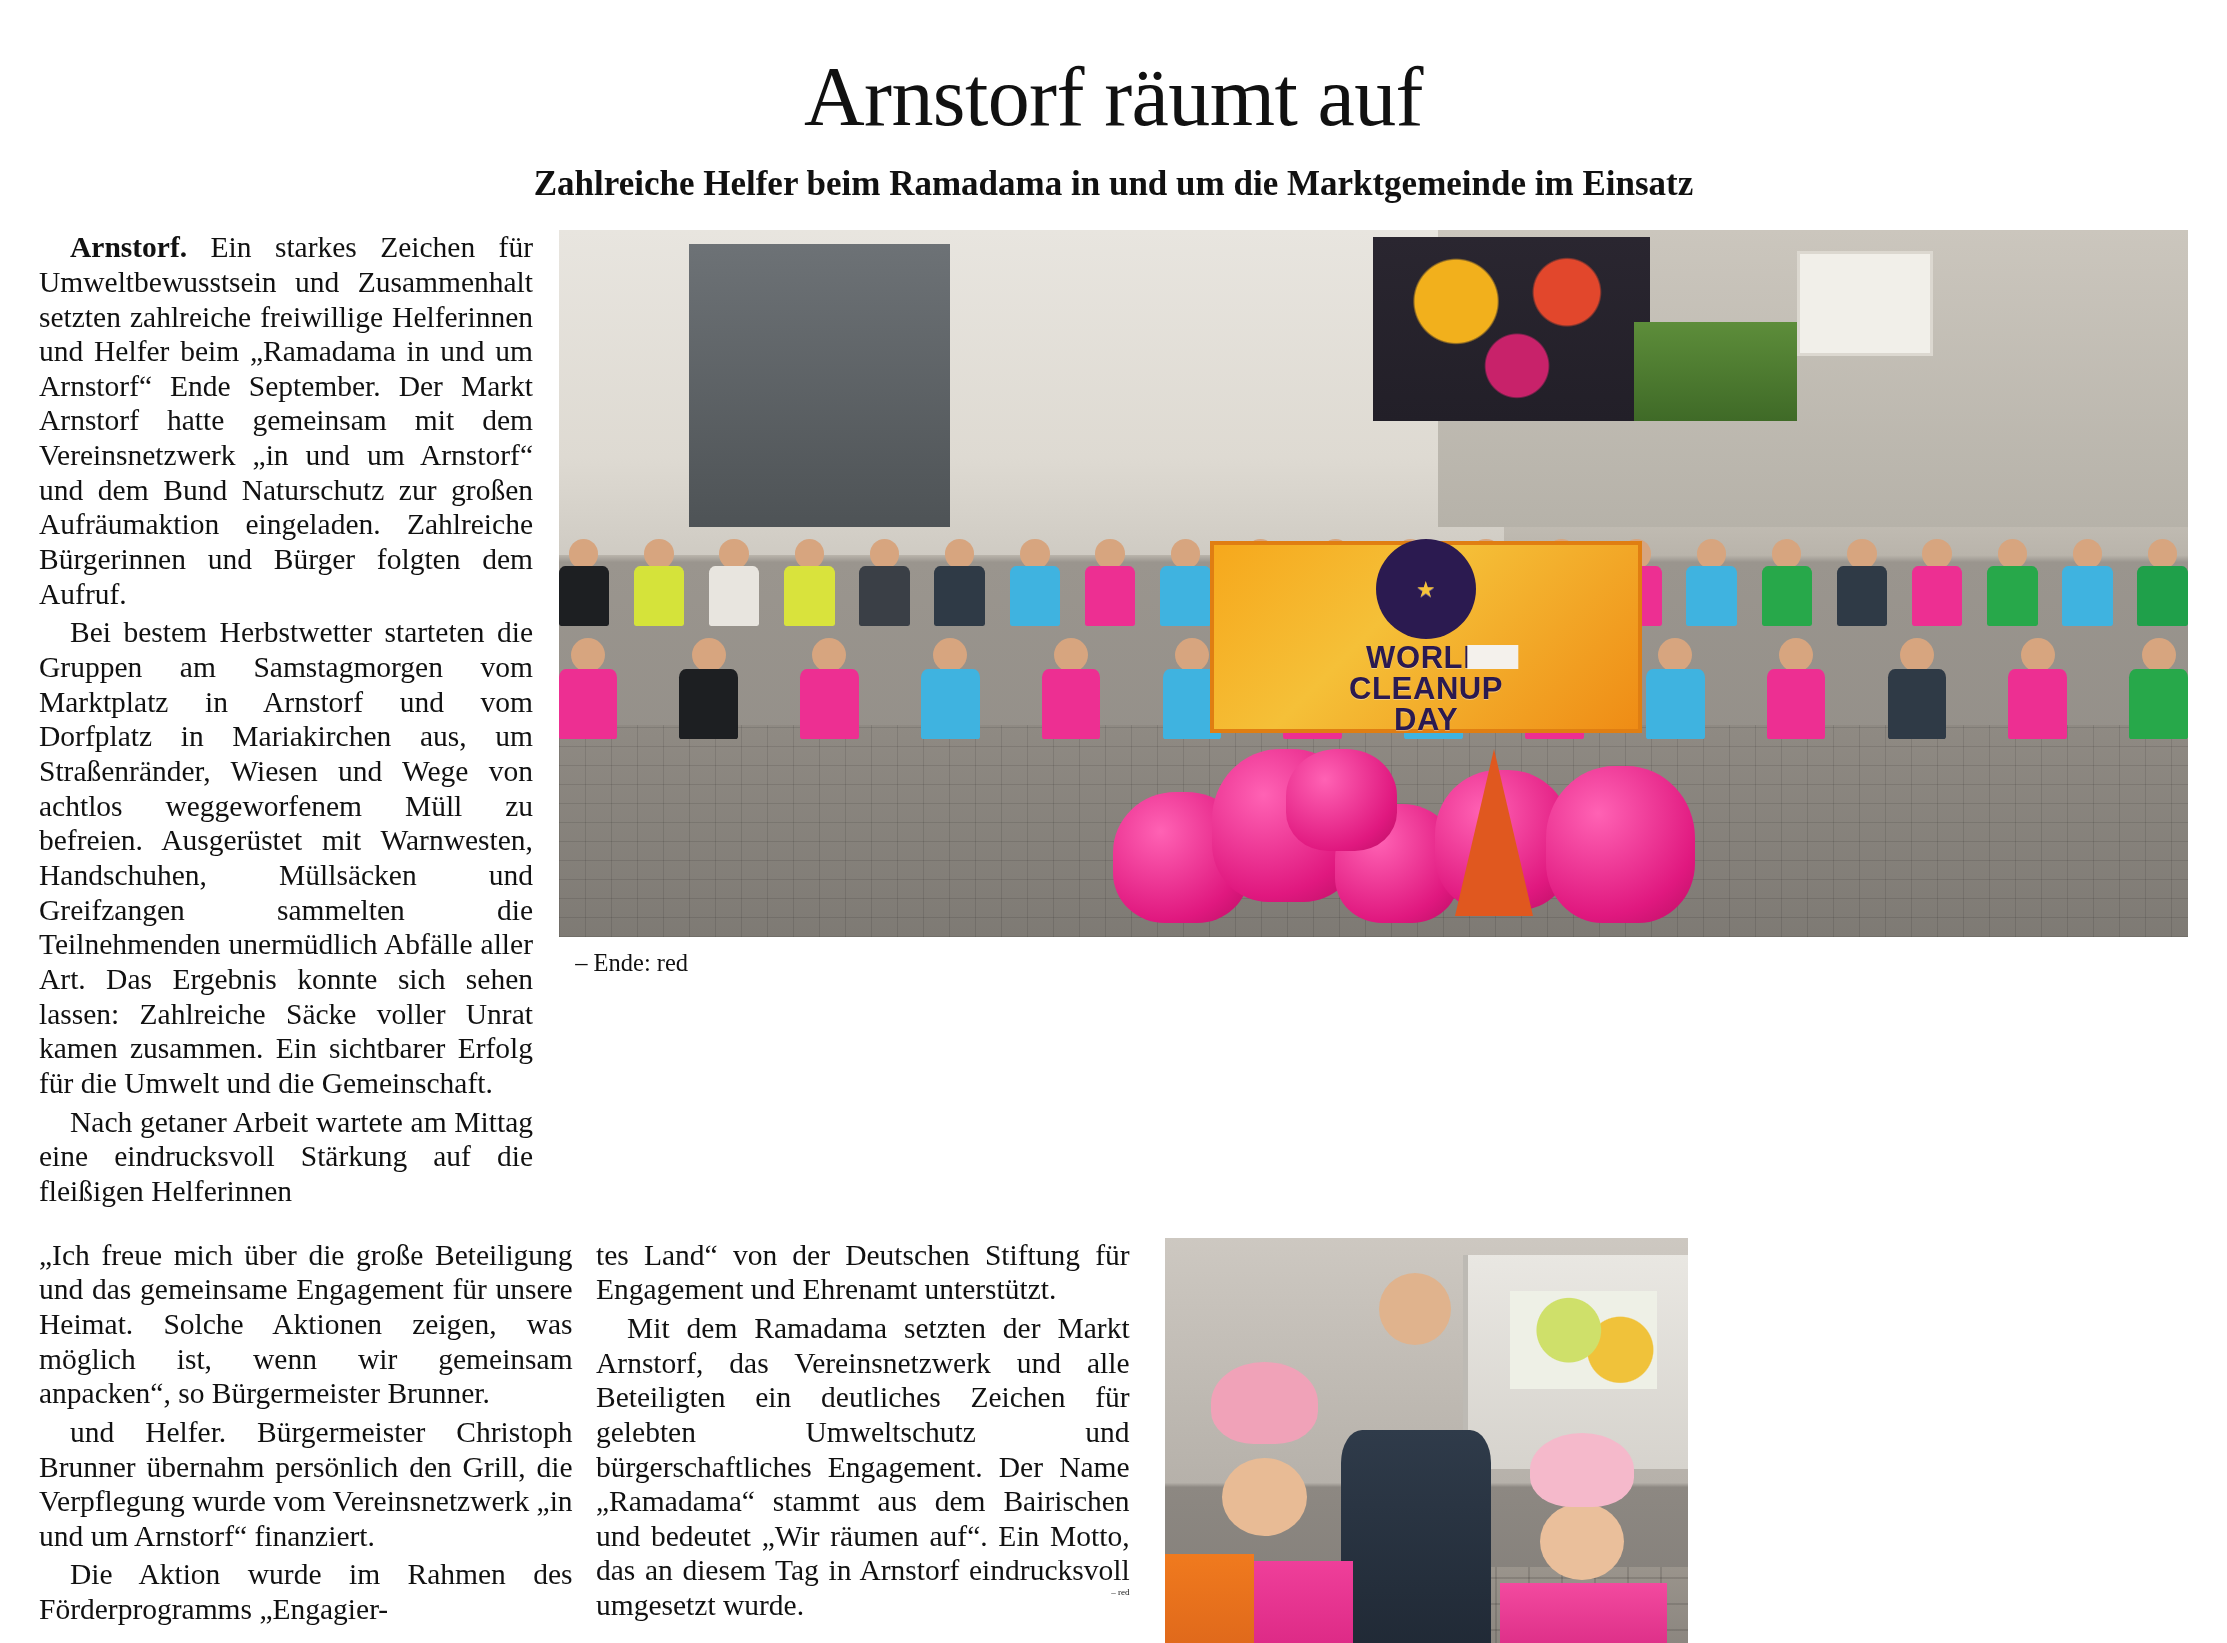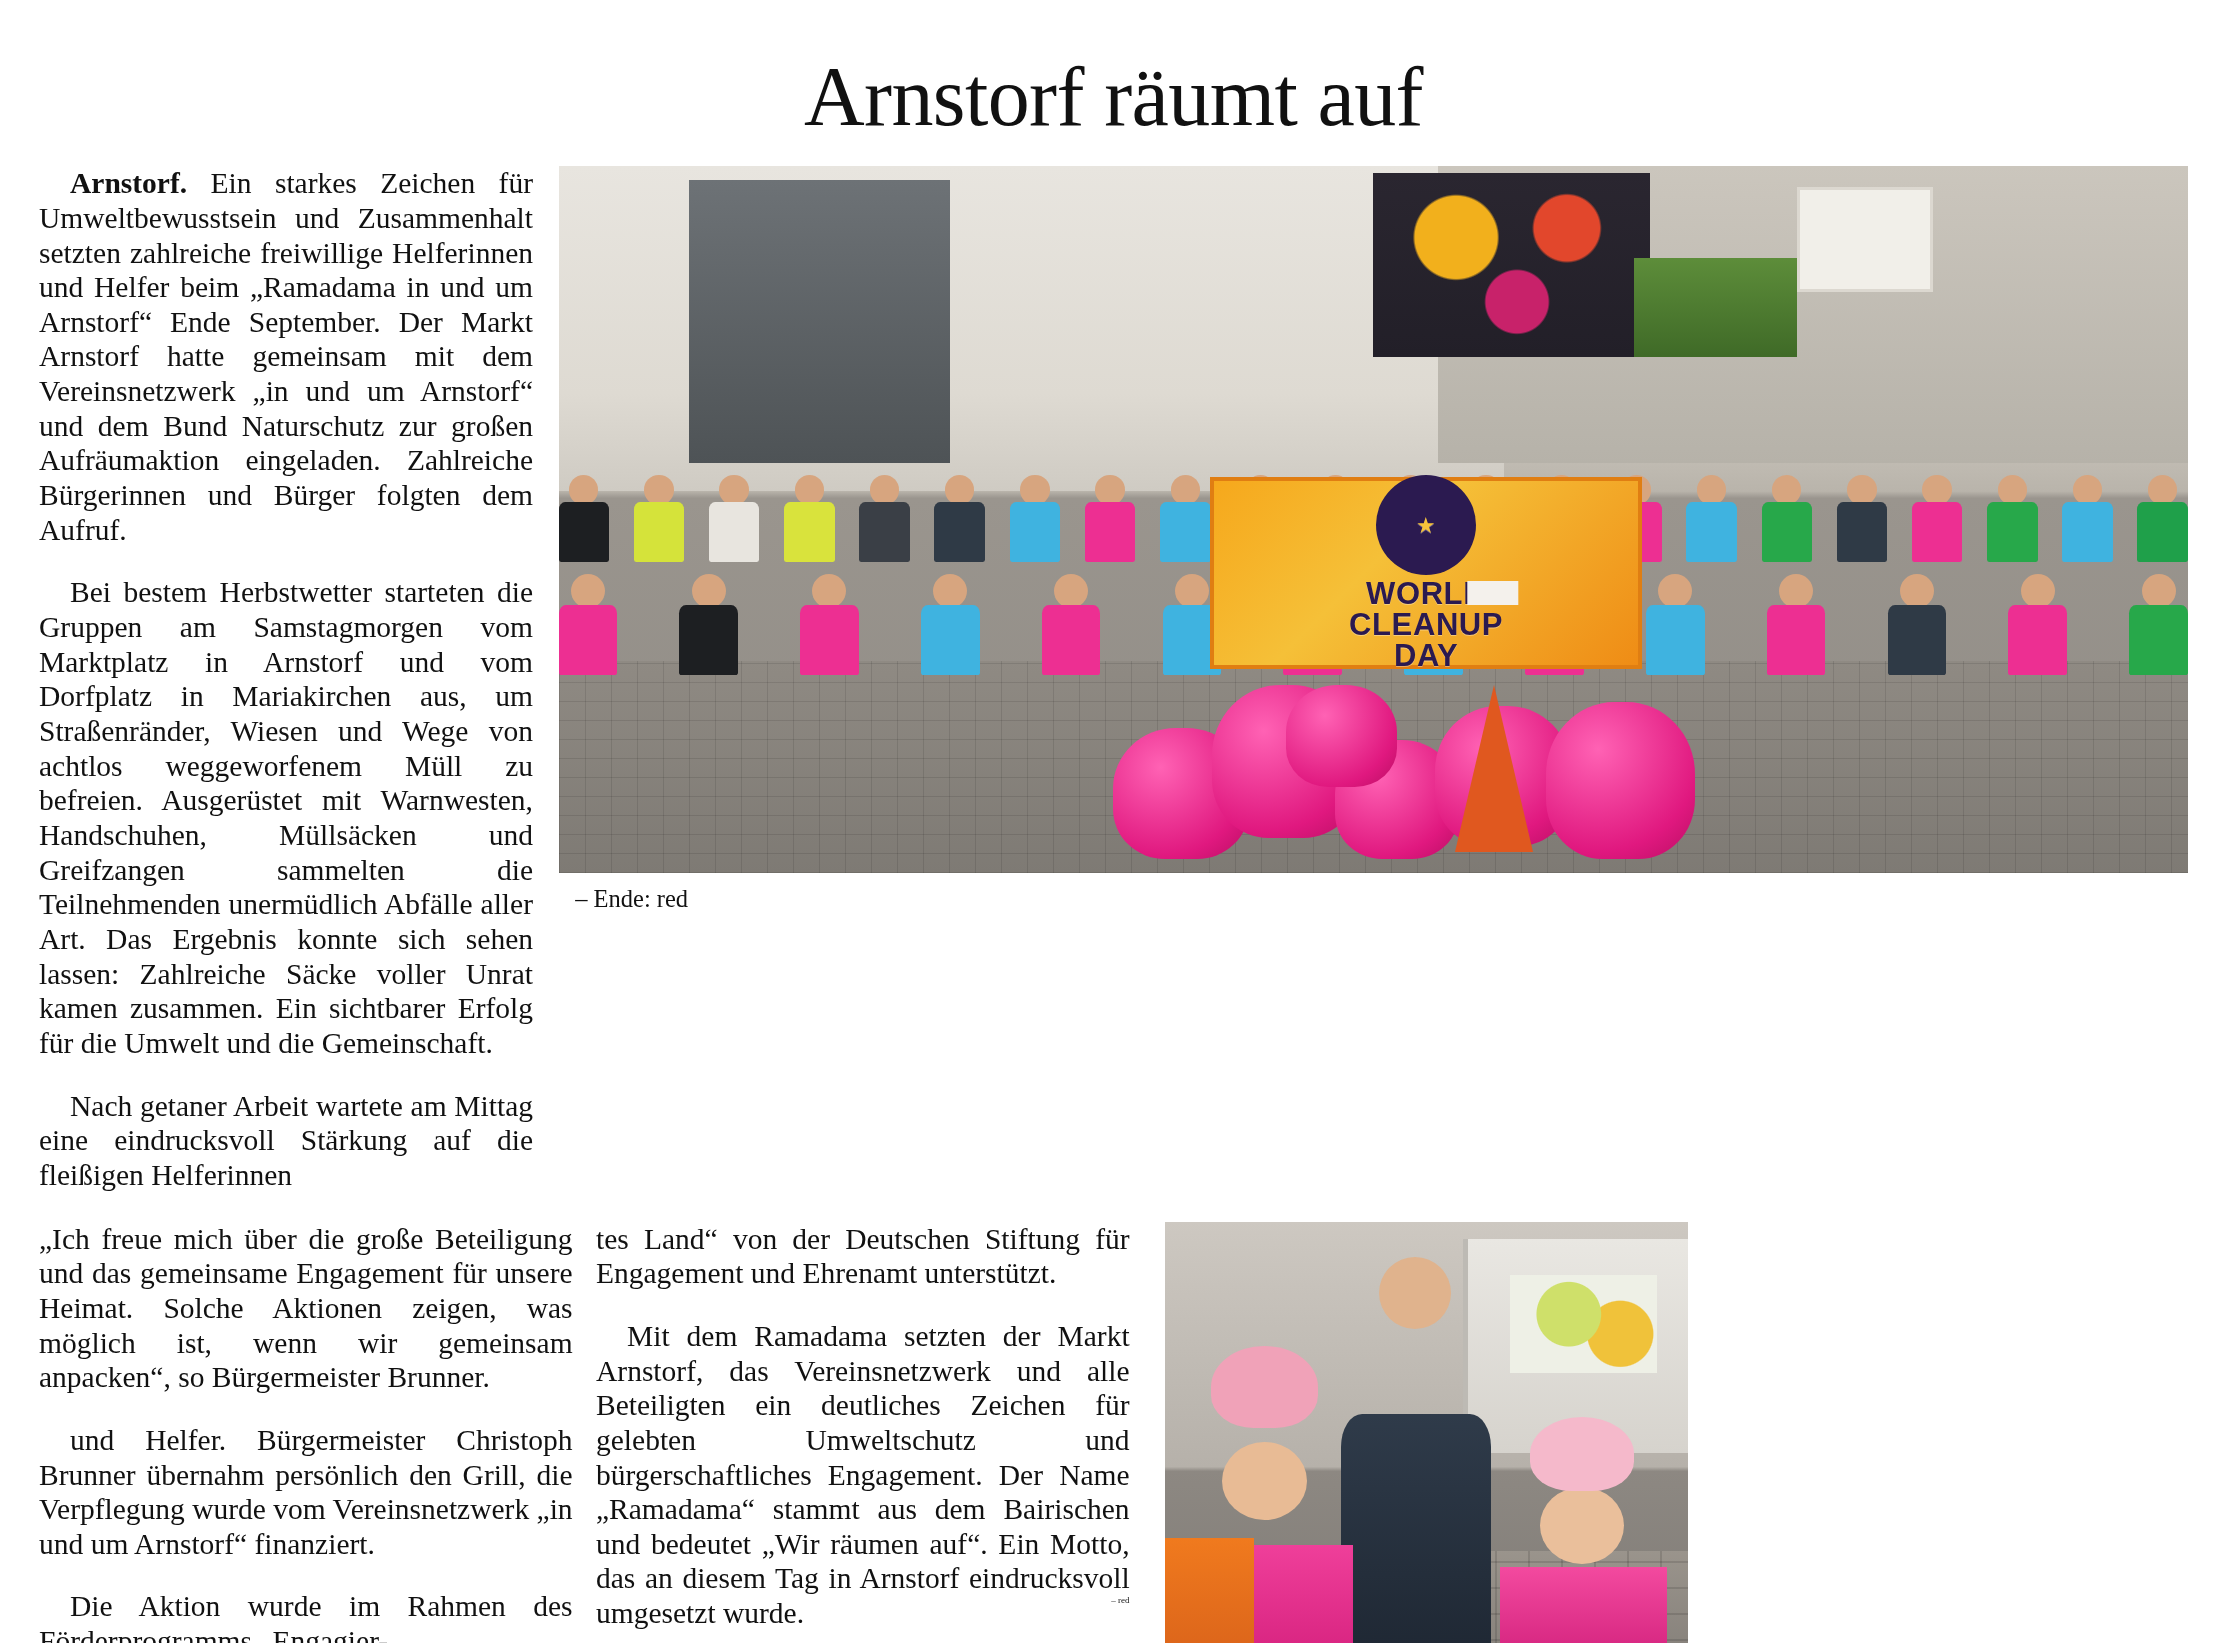--- a/index.html
+++ b/index.html
@@ -62,21 +62,21 @@
     font-size: 29.5px;
     line-height: 1.175;
     text-align: justify;
     text-align-last: left;
     margin: 0 0 0 0;
     word-spacing: 0px;
     hyphens: manual;
   }
   p.body + p.body {
     text-indent: 31px;
-    margin-top: 28px;
+    margin-top: 4px;
   }
   p.body.first { text-indent: 31px; }
   .dateline {
     font-weight: 700;
   }
 
   
   .photo-main {
     width: 100%;
     height: 707px;
@@ -282,20 +282,21 @@
   .s-child-right .hat { position:absolute; left:18%; top:0; width:62%; padding-top:44%; border-radius:50% 50% 40% 40%; background:#f5b9cb; }
   .s-child-right .face { position:absolute; left:24%; top:28%; width:50%; padding-top:46%; border-radius:50%; background:#eabf9b; }
   .s-child-right .coat { position:absolute; left:0; top:60%; width:100%; height:42%; background: linear-gradient(180deg,#f34a9f,#cf1d79); }
 </style>
 </head>
 <body>
 
 <div class="page">
 
   <h1 class="headline">Arnstorf räumt auf</h1>
+  <h2 class="subhead">Zahlreiche Helfer beim Ramadama in und um die Marktgemeinde im Einsatz</h2>
 
   <div class="top-area">
 
     <div class="col-left">
       <p class="body first"><span class="dateline">Arnstorf.</span> <span>Ein starkes Zeichen für Umweltbewusstsein und Zusammenhalt setzten zahlreiche freiwillige Helferinnen und Helfer beim „Ramadama in und um Arnstorf“ Ende September. Der Markt Arnstorf hatte gemeinsam mit dem Vereinsnetzwerk „in und um Arnstorf“ und dem Bund Naturschutz zur großen Aufräumaktion eingeladen. Zahlreiche Bürgerinnen und Bürger folgten dem Aufruf.</span></p>
       <p class="body">Bei bestem Herbstwetter starteten die Gruppen am Samstagmorgen vom Marktplatz in Arnstorf und vom Dorfplatz in Mariakirchen aus, um Straßenränder, Wiesen und Wege von achtlos weggeworfenem Müll zu befreien. Ausgerüstet mit Warnwesten, Handschuhen, Müllsäcken und Greifzangen sammelten die Teilnehmenden unermüdlich Abfälle aller Art. Das Ergebnis konnte sich sehen lassen: Zahlreiche Säcke voller Unrat kamen zusammen. Ein sichtbarer Erfolg für die Umwelt und die Gemeinschaft.</p>
       <p class="body">Nach getaner Arbeit wartete am Mittag eine eindrucksvoll Stärkung auf die fleißigen Helferinnen</p>
     </div>
 
     <div class="photo-col">

